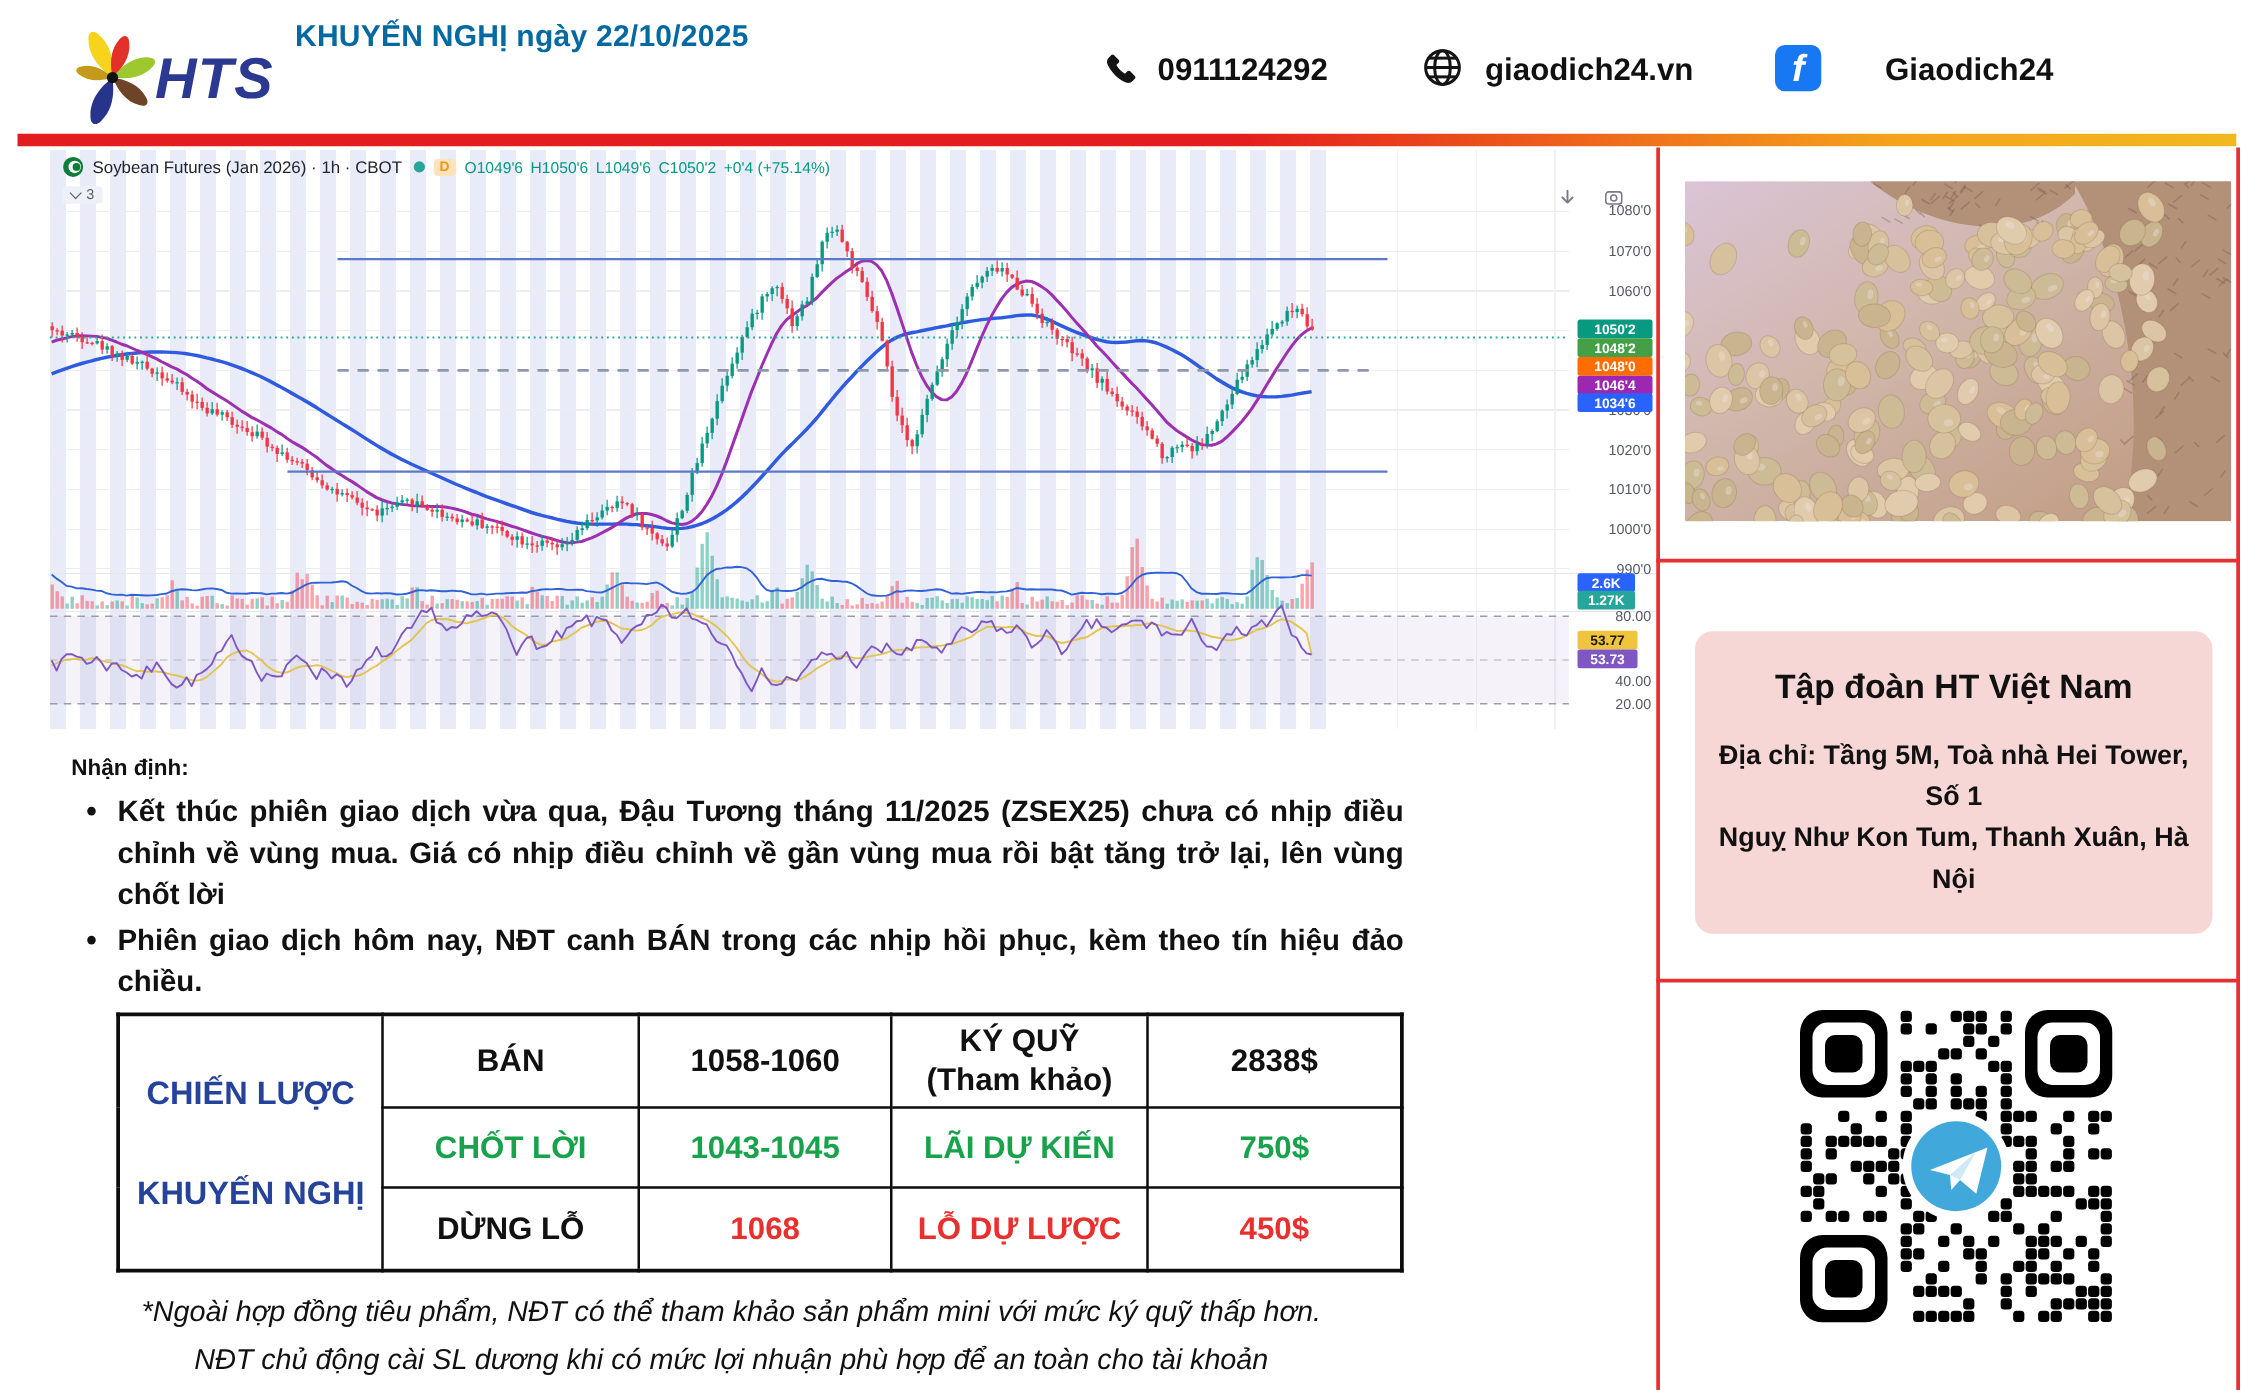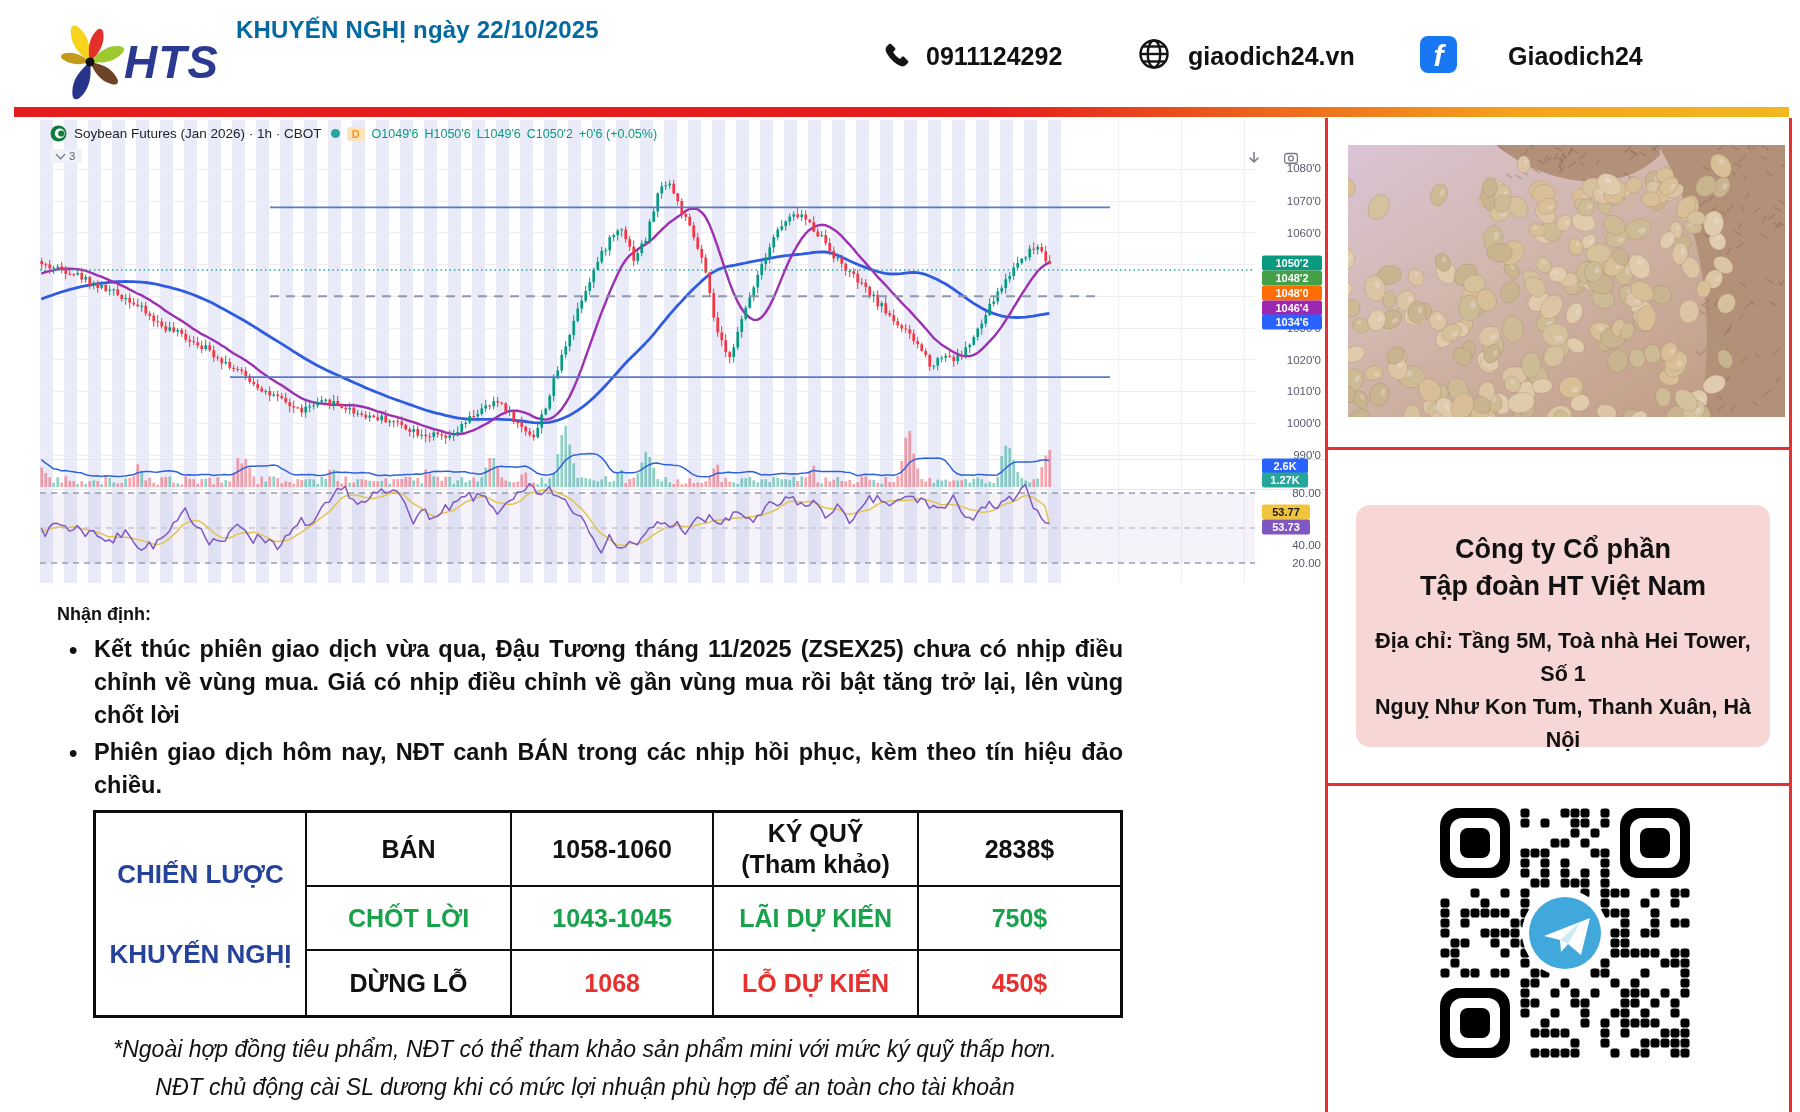--- a/index.html
+++ b/index.html
@@ -966,21 +966,21 @@
         <circle cx="11.2" cy="8.5" r="3.1" fill="#0e7d3c"></circle>
       </svg>
       <span class="lg-sym">Soybean Futures (Jan 2026) · 1h · CBOT</span>
       <span class="lg-dot"></span>
       <span class="lg-D">D</span>
       <span class="lg-ohlc">
         <span>O1049'6</span>
           <span>H1050'6</span>
           <span>L1049'6</span>
           <span>C1050'2</span>
-          <span>+0'6 (+0.05%)</span>
+          <span>+0'4 (+75.14%)</span>
       </span>
     </div>
 
     <div class="collapse-box">
       <span class="chev"></span>
       <span>3</span>
     </div>
 
     <div class="chart-btns">
       <div class="cbtn">
@@ -1031,21 +1031,21 @@
       </tr>
       <tr style="height:62px">
         <td class="r-cell" style="color: rgb(24, 162, 75); text-align: center;">CHỐT LỜI</td>
         <td class="r-cell" style="color: rgb(24, 162, 75);">1043-1045</td>
         <td class="r-cell" style="color: rgb(24, 162, 75);">LÃI DỰ KIẾN</td>
         <td class="r-cell" style="color: rgb(24, 162, 75);">750$</td>
       </tr>
       <tr style="height:64px">
         <td class="r-cell" style="color: rgb(17, 17, 17);">DỪNG LỖ</td>
         <td class="r-cell" style="color: rgb(232, 48, 46);">1068</td>
-        <td class="r-cell" style="color: rgb(232, 48, 46);">LỖ DỰ KIẾN</td>
+        <td class="r-cell" style="color: rgb(232, 48, 46);">LỖ DỰ LƯỢC</td>
         <td class="r-cell" style="color: rgb(232, 48, 46);">450$</td>
       </tr>
     </tbody>
       </table>
 
     <div class="notes">
       <div>*Ngoài hợp đồng tiêu phẩm, NĐT có thể tham khảo sản phẩm mini với mức ký quỹ thấp hơn.</div>
       <div>NĐT chủ động cài SL dương khi có mức lợi nhuận phù hợp để an toàn cho tài khoản</div>
     </div>
   </div>
@@ -1483,21 +1483,20 @@
         <ellipse cx="114.4" cy="261.2" rx="13.5" ry="10.7" transform="rotate(121 114.4 261.2)" fill="#e2d093" stroke="rgba(120,95,45,0.25)" stroke-width="0.8"></ellipse>
         <ellipse cx="173.1" cy="257.6" rx="13.4" ry="10.2" transform="rotate(167 173.1 257.6)" fill="#ecdfae" stroke="rgba(120,95,45,0.25)" stroke-width="0.8"></ellipse>
         <ellipse cx="338.0" cy="255.4" rx="12.9" ry="9.1" transform="rotate(43 338.0 255.4)" fill="#dfd29a" stroke="rgba(120,95,45,0.25)" stroke-width="0.8"></ellipse>
         <ellipse cx="294.1" cy="146.3" rx="12.5" ry="9.0" transform="rotate(32 294.1 146.3)" fill="#e2d093" stroke="rgba(120,95,45,0.25)" stroke-width="0.8"></ellipse>
         <rect x="0" y="0" width="437" height="272" fill="rgba(201,147,180,0.16)"></rect>
         <rect x="0" y="0" width="437" height="272" fill="rgba(130,90,150,0.06)"></rect>
       </svg>
   </div>
 
   <div class="company-card" style="background: rgb(247, 214, 214);">
-    <div class="nm">Công ty Cổ phần</div>
     <div class="nm">Tập đoàn HT Việt Nam</div>
     <div class="ad">
       <div>Địa chỉ: Tầng 5M, Toà nhà Hei Tower, Số 1</div>
       <div>Nguỵ Như Kon Tum, Thanh Xuân, Hà Nội</div>
     </div>
   </div>
 
   <div class="qr-wrap">
     <svg id="qr-svg" width="250" height="250" viewBox="0 0 250 250">
         <rect x="0" y="0" width="250" height="250" fill="#fff"></rect>

